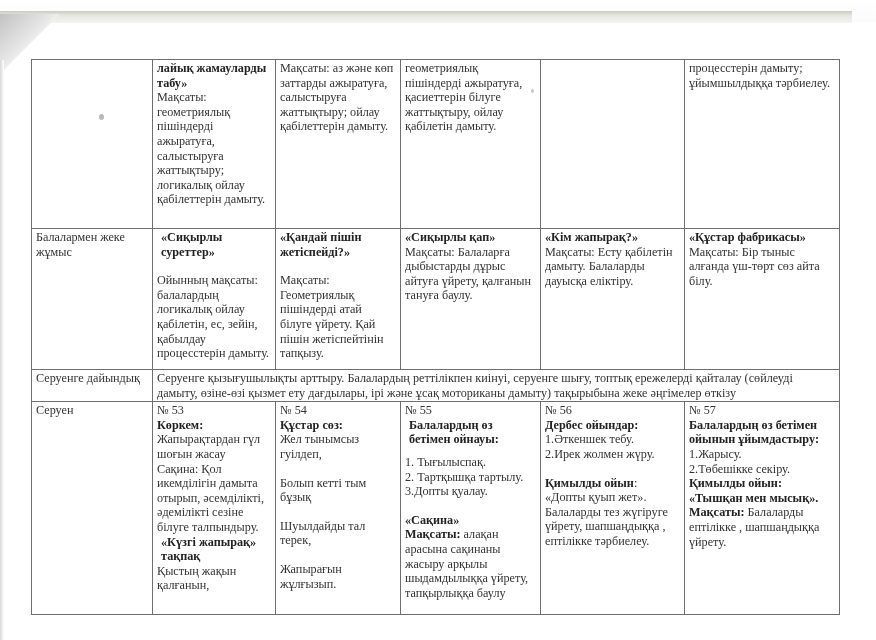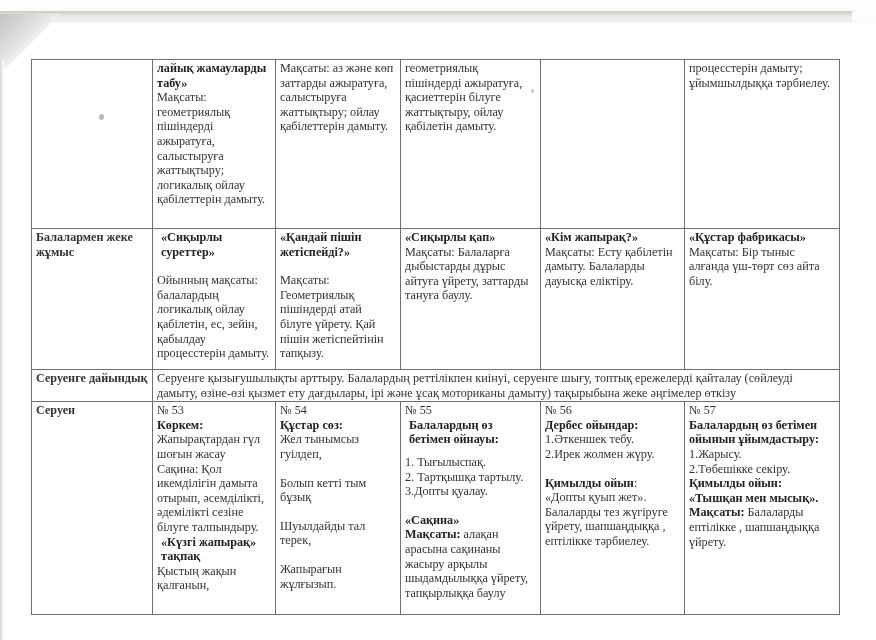--- a/index.html
+++ b/index.html
@@ -30,21 +30,21 @@
     table.plan {
       position: absolute; left: 31px; top: 59px;
       width: 808px; border-collapse: collapse; table-layout: fixed;
       font-size: 12.2px; line-height: 14.6px;
     }
     table.plan td {
       border: 1px solid #6f6f6f; vertical-align: top;
       padding: 1px 4px 1px 4px; color: #333;
     }
     .b { font-weight: bold; color: #222; }
-    .rowhead { font-weight: bold; color: #222; margin-top: 33px; }
+    .rowhead { font-weight: normal; color: #222; margin-top: 33px; }
     .gap { display: block; height: 14px; }
     .gap-s { display: block; height: 8px; }
     .ind { padding-left: 4px; }
     .l { display: block; }
   </style>
 </head>
 <body>
 
 <div class="scan-top"></div>
 <div class="scan-band"></div>
@@ -91,21 +91,21 @@
       <span class="gap"></span>
       <span class="l">Ойынның мақсаты: балалардың логикалық ойлау қабілетін, ес, зейін, қабылдау процесстерін дамыту.</span>
     </td>
     <td>
       <span class="b l">«Қандай пішін жетіспейді?»</span>
       <span class="gap"></span>
       <span class="l">Мақсаты: Геометриялық пішіндерді атай білуге үйрету. Қай пішін жетіспейтінін тапқызу.</span>
     </td>
     <td>
       <span class="b l">«Сиқырлы қап»</span>
-      <span class="l">Мақсаты: Балаларға дыбыстарды дұрыс айтуға үйрету, заттарды тануға баулу.</span>
+      <span class="l">Мақсаты: Балаларға дыбыстарды дұрыс айтуға үйрету, қалғанын тануға баулу.</span>
     </td>
     <td>
       <span class="b l">«Кім жапырақ?»</span>
       <span class="l">Мақсаты: Есту қабілетін дамыту. Балаларды дауысқа еліктіру.</span>
     </td>
     <td>
       <span class="b l">«Құстар фабрикасы»</span>
       <span class="l">Мақсаты: Бір тыныс алғанда үш-төрт сөз айта білу.</span>
     </td>
   </tr>

